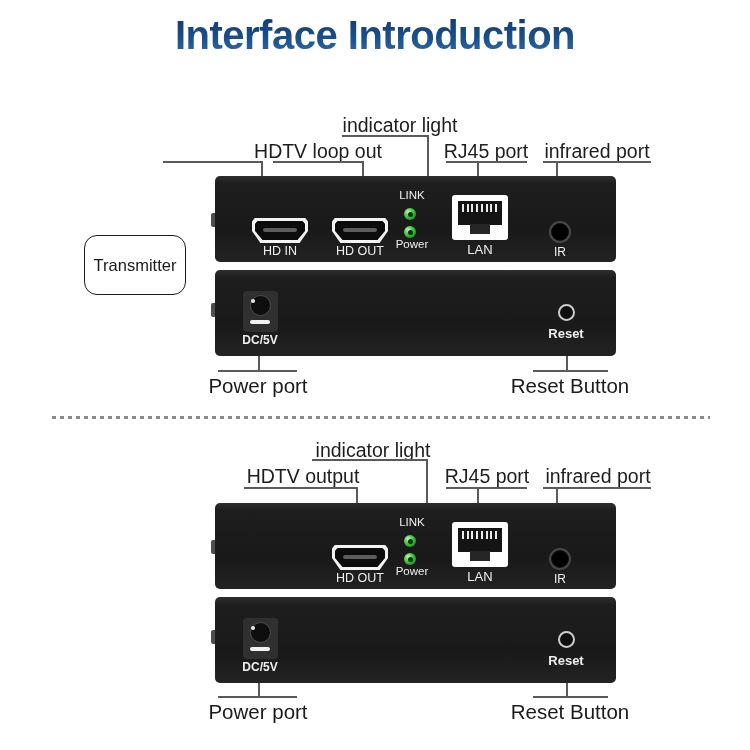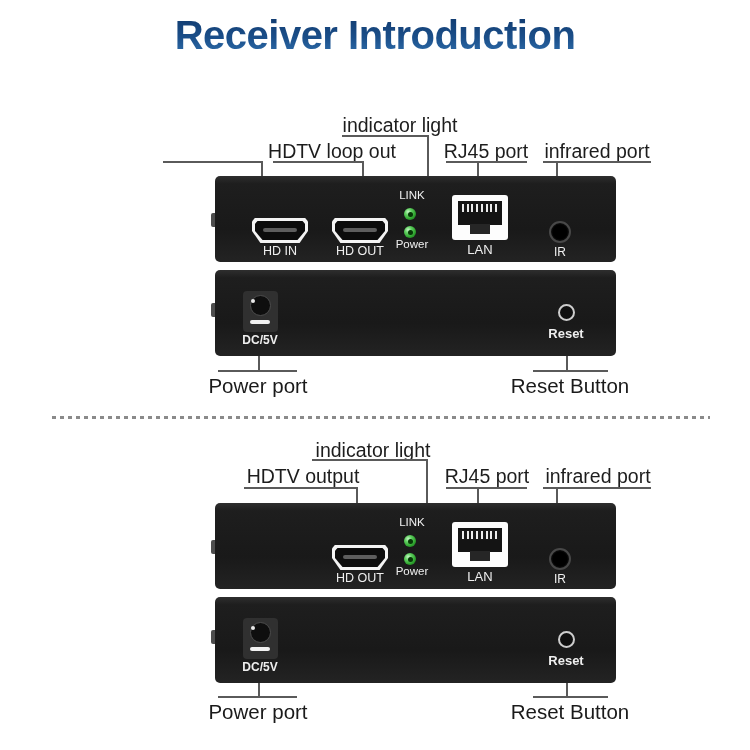--- a/index.html
+++ b/index.html
@@ -60,48 +60,51 @@
   .hole{position:absolute;width:13px;height:13px;border-radius:50%;border:2px solid #cdcdcd;background:#0f0f0f;}
   
   .divider{position:absolute;left:52px;top:416px;width:658px;height:3px;
       background:repeating-linear-gradient(90deg,#8a8a8a 0 4px,transparent 4px 8px);}
 </style>
 </head>
 <body>
 
 <div class="stage">
 
-  <div class="title">Receiver Introduction</div>
+  <div class="title">Interface Introduction</div>
 
   <div class="co" style="left:400px;top:114px;">indicator light</div>
   <div class="ln-d" style="left:342px;top:135px;width:87px;height:2px;"></div>
   <div class="ln-d" style="left:427px;top:135px;width:2px;height:41px;"></div>
   <div class="ln-l" style="left:427px;top:176px;width:2px;height:57px;"></div>
   <div class="ln-l" style="left:416px;top:213px;width:12px;height:2px;"></div>
   <div class="ln-l" style="left:416px;top:231px;width:12px;height:2px;"></div>
 
   <div class="ln-d" style="left:163px;top:161px;width:100px;height:2px;"></div>
   <div class="ln-d" style="left:261px;top:161px;width:2px;height:15px;"></div>
   <div class="ln-l" style="left:261px;top:176px;width:2px;height:38px;"></div>
 
-  <div class="co" style="left:332px;top:140px;">HDTV loop out</div>
+  <div class="co" style="left:318px;top:140px;">HDTV loop out</div>
   <div class="ln-d" style="left:273px;top:161px;width:91px;height:2px;"></div>
   <div class="ln-d" style="left:362px;top:161px;width:2px;height:15px;"></div>
   <div class="ln-l" style="left:362px;top:176px;width:2px;height:40px;"></div>
 
   <div class="co" style="left:486px;top:140px;">RJ45 port</div>
   <div class="ln-d" style="left:446px;top:161px;width:81px;height:2px;"></div>
   <div class="ln-d" style="left:477px;top:161px;width:2px;height:15px;"></div>
   <div class="ln-l" style="left:477px;top:176px;width:2px;height:17px;"></div>
 
   <div class="co" style="left:597px;top:140px;">infrared port</div>
   <div class="ln-d" style="left:543px;top:161px;width:108px;height:2px;"></div>
   <div class="ln-d" style="left:556px;top:161px;width:2px;height:15px;"></div>
   <div class="ln-l" style="left:556px;top:176px;width:2px;height:44px;"></div>
 
+  <div class="namebox" style="left:84px;top:235px;">
+    <span>Transmitter</span>
+  </div>
 
   <div class="panel" style="left:215px;top:176px;">
     <div class="tab-l" style="top:37px;"></div>
     <div class="hdmi" style="left:37px;top:42px;">
       <div class="hdmi-shell"></div>
       <div class="hdmi-cavity"></div>
       <div class="hdmi-slot"></div>
     </div>
     <div class="ptxt" style="left:65px;top:68px;font-size:12.5px;">HD IN</div>
     <div class="hdmi" style="left:117px;top:42px;">

